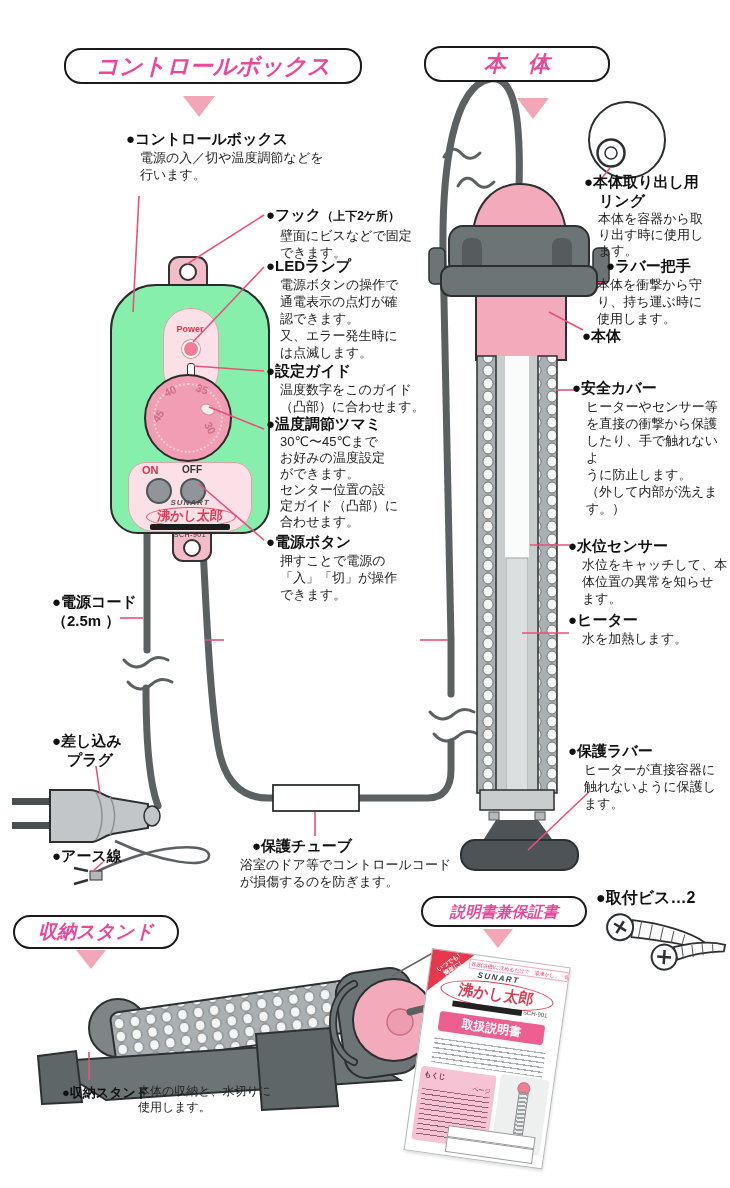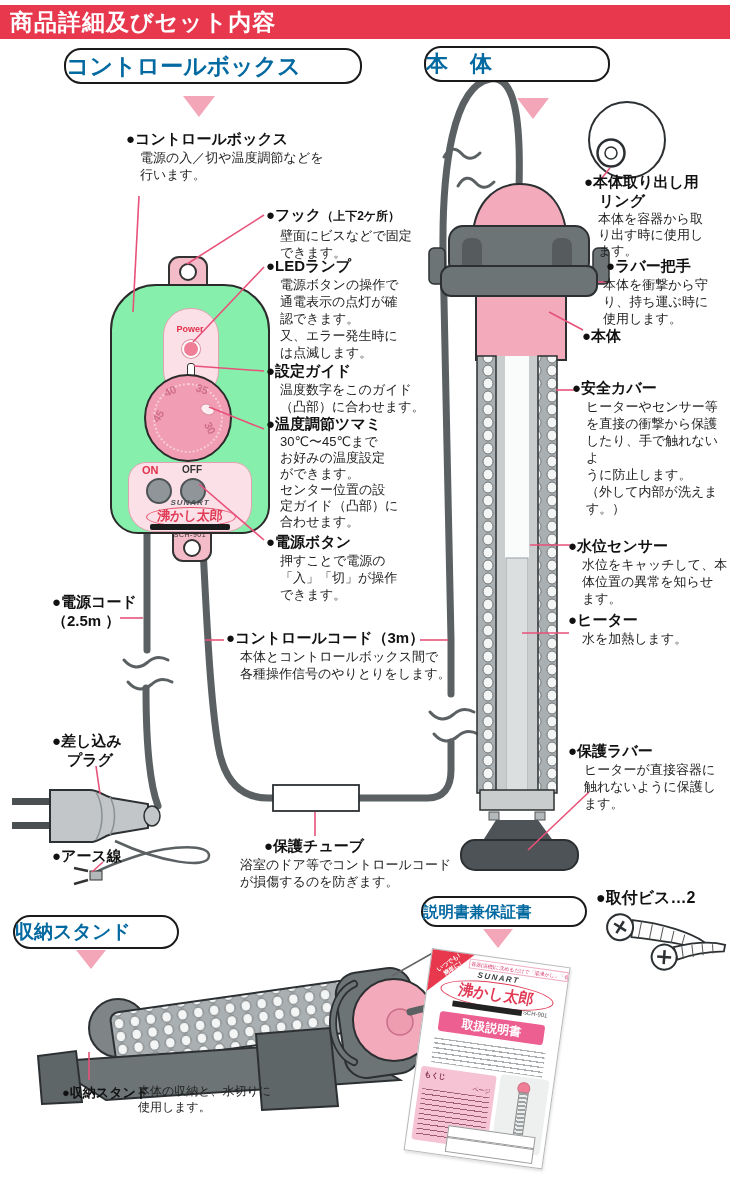--- a/index.html
+++ b/index.html
@@ -7,21 +7,21 @@
           font-family:"Liberation Sans","DejaVu Sans",sans-serif; overflow:hidden; }
   svg.layer { position:absolute; left:0; top:0; }
   .art { z-index:1; }
   .leaders { z-index:4; pointer-events:none; }
 
   .header { position:absolute; left:0; top:5px; width:730px; height:34px; background:#e7384e;
             color:#fff; font-weight:bold; font-size:23px; line-height:34px; padding-left:10px;
             box-sizing:border-box; z-index:5; letter-spacing:1px; }
 
   .pill { position:absolute; background:#fff; border:2.5px solid #1a1a1a; border-radius:17px;
-          text-align:left; font-weight:bold; color:#0369a1; z-index:5; }
+          text-align:center; font-weight:bold; color:#ec4899; z-index:5;font-style:italic; }
   .pill.ctrl { left:64px; top:48px; width:294px; height:32px; font-size:23px; line-height:32px; }
   .pill.main { left:424px; top:46px; width:182px; height:32px; font-size:22px; line-height:32px; }
   .pill.stand { left:13px; top:915px; width:162px; height:30px; font-size:19px; line-height:30px; }
   .pill.manual { left:421px; top:896px; width:162px; height:27px; font-size:15.5px; line-height:27px; border-width:2px; }
 
   .ann { position:absolute; z-index:5; }
   .ann .t { font-weight:bold; font-size:15px; color:#111; white-space:pre-line; line-height:19px; }
   .ann .t .sfx { font-size:12px; }
   .ann .d { font-size:13px; color:#222; white-space:pre-line; line-height:17px; margin-left:14px; margin-top:1px; }
   .a-box{left:126px;top:129px}
@@ -29,27 +29,27 @@
   .a-led{left:266px;top:256px}
   .a-guide{left:266px;top:361px}
   .a-knob{left:266px;top:414px}
   .a-knob .d{line-height:16px}
   .a-pwrbtn{left:266px;top:532px}
   .a-pwrcord{left:52px;top:592px}
   .a-ctrlcord{left:226px;top:628px}
   .a-plug{left:52px;top:731px}
   .a-earth{left:52px;top:846px}
   .a-tube{left:228px;top:836px}
-  .a-tube .t{margin-left:36px}
+  .a-tube .t{margin-left:24px}
   .a-tube .d{margin-left:12px}
   .a-ring{left:584px;top:172px}
   .a-ring .d{line-height:16px}
   .a-handle{left:595px;top:256px}
   .a-handle .t{margin-left:11px}
-  .a-handle .d{margin-left:8px}
+  .a-handle .d{margin-left:2px}
   .a-body{left:582px;top:326px}
   .a-cover{left:572px;top:378px}
   .a-sensor{left:568px;top:536px}
   .a-heater{left:568px;top:610px}
   .a-rubber{left:568px;top:741px}
   .a-rubber .d{margin-left:16px}
   .a-standt{left:62px;top:1083px}
   .a-standt .t{font-size:13px}
   .a-standd{left:138px;top:1082px}
   .a-standd .d{font-size:12px;line-height:16px;margin-left:0}
@@ -271,21 +271,20 @@
       <path d="M598,282 L606,282"></path>
       <path d="M549,312 L583,330"></path>
       <path d="M556,390 L574,390"></path>
       <path d="M530,545 L570,545"></path>
       <path d="M522,633 L569,633"></path>
       <path d="M589,792 L528,850"></path>
       <path d="M89,1052 L89,1080"></path>
     </g>
   </svg>
 
-  <div class="header">商品詳細及びセット内容</div>
 
   <div class="pill ctrl">コントロールボックス</div>
   <div class="pill main">本　体</div>
   <div class="pill stand">収納スタンド</div>
   <div class="pill manual">説明書兼保証書</div>
 
   <div class="hooktab top">
       <div class="hookhole"></div>
     </div>
   <div class="hooktab bot">
@@ -350,25 +349,20 @@
   <div class="ann a-pwrbtn">
     <div class="t">●電源ボタン</div>
     <div class="d">押すことで電源の
 「入」「切」が操作
 できます。</div>
   </div>
   <div class="ann a-pwrcord">
     <div class="t">●電源コード
 （2.5m ）</div>
   </div>
-  <div class="ann a-ctrlcord">
-    <div class="t">●コントロールコード（3m）</div>
-    <div class="d">本体とコントロールボックス間で
-各種操作信号のやりとりをします。</div>
-  </div>
   <div class="ann a-plug">
     <div class="t">●差し込み
 　プラグ</div>
   </div>
   <div class="ann a-earth">
     <div class="t" able="false">●アース線</div>
   </div>
   <div class="ann a-tube">
     <div class="t">●保護チューブ</div>
     <div class="d">浴室のドア等でコントロールコード

